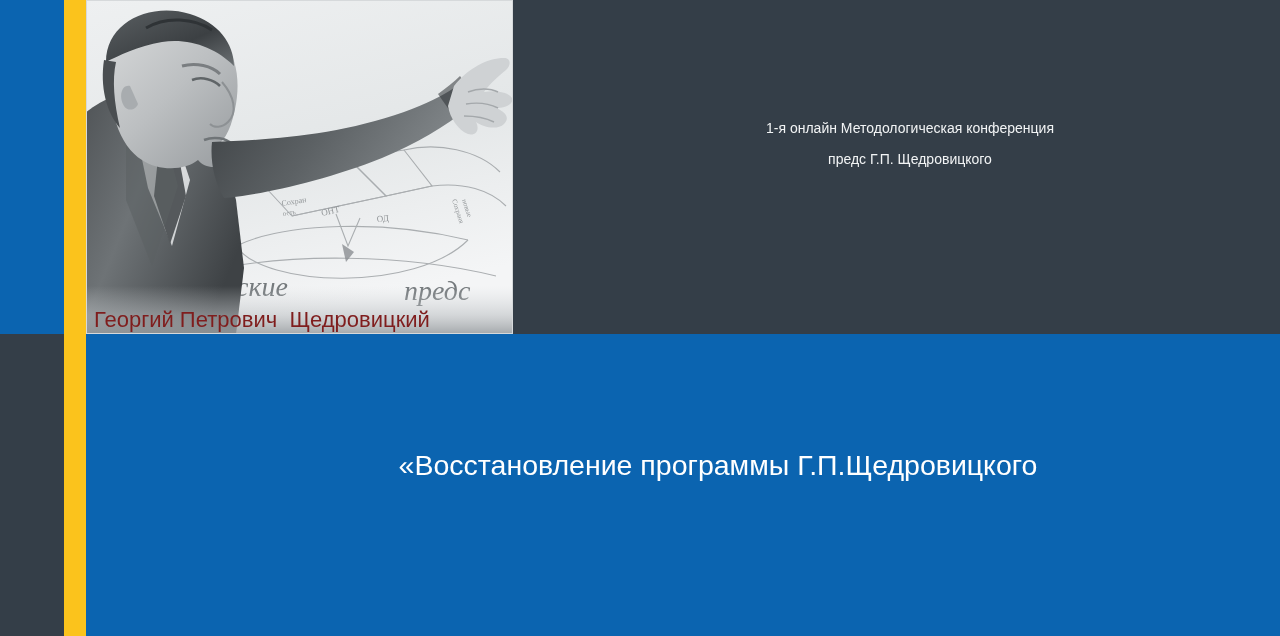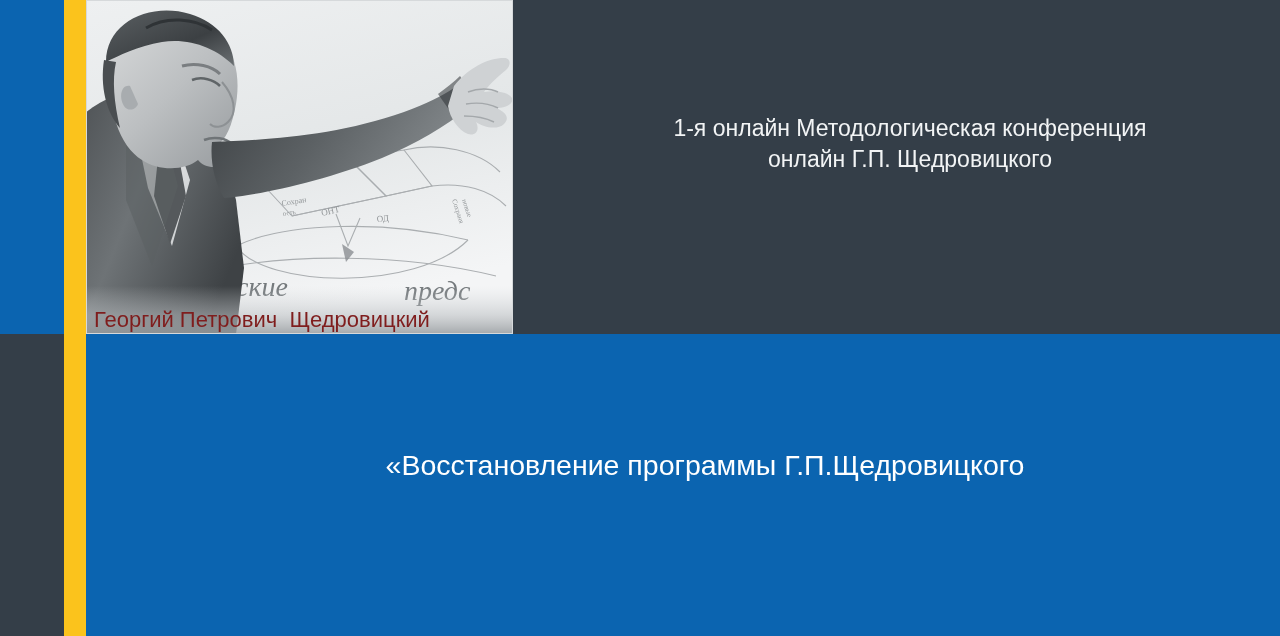--- a/index.html
+++ b/index.html
@@ -77,33 +77,33 @@
   }
 
   
   #conference-heading {
     position: absolute;
     left: 560px;
     top: 113px;
     width: 700px;
     text-align: center;
     color: #f2f4f5;
-    font-size: 23px;
+    font-size: 14px;
     line-height: 31px;
     font-family: "Liberation Sans", sans-serif;
   }
   #conference-heading .line {
     display: block;
     white-space: pre;
   }
 
   
   #main-title {
     position: absolute;
-    left: 175px;
+    left: 188px;
     top: 443px;
     width: 1060px;
     text-align: center;
     color: #ffffff;
     font-size: 28.5px;
     line-height: 44px;
     font-family: "Liberation Sans", sans-serif;
   }
   #main-title .line {
     display: block;
@@ -234,20 +234,20 @@
 
       <rect x="0" y="286" width="427" height="48" fill="url(#capGrad)"></rect>
       <rect x="0" y="0" width="427" height="334" fill="none" stroke="#d6d9db" stroke-width="2"></rect>
     </svg>
 
     <div id="photo-caption">Георгий Петрович  Щедровицкий</div>
   </div>
 
   <div id="conference-heading">
     <span class="line">1-я онлайн Методологическая конференция</span>
-    <span class="line">онлайн Г.П. Щедровицкого</span>
+    <span class="line">предс Г.П. Щедровицкого</span>
   </div>
 
   <div id="main-title">
     <span class="line">«Восстановление программы Г.П.Щедровицкого</span>
   </div>
 
 </div>
 
 </body></html>

